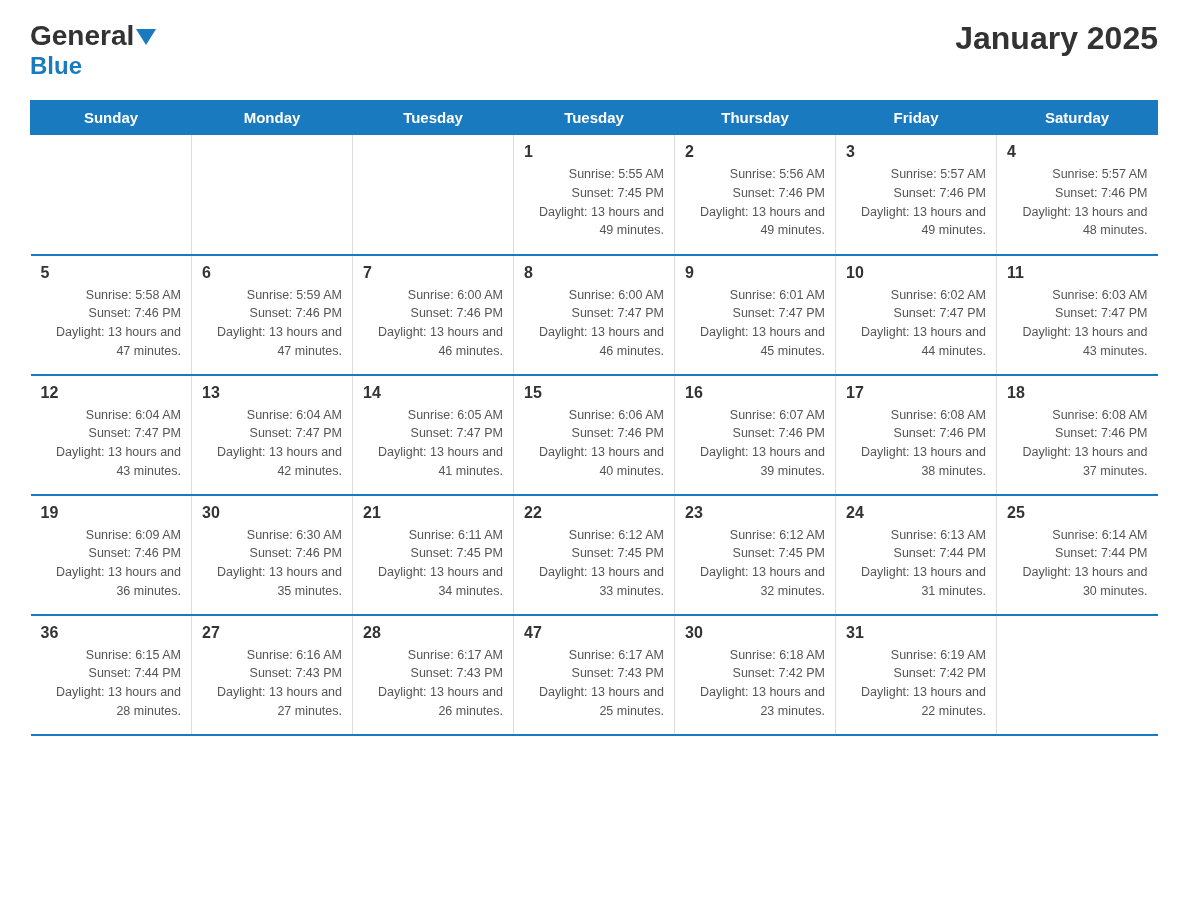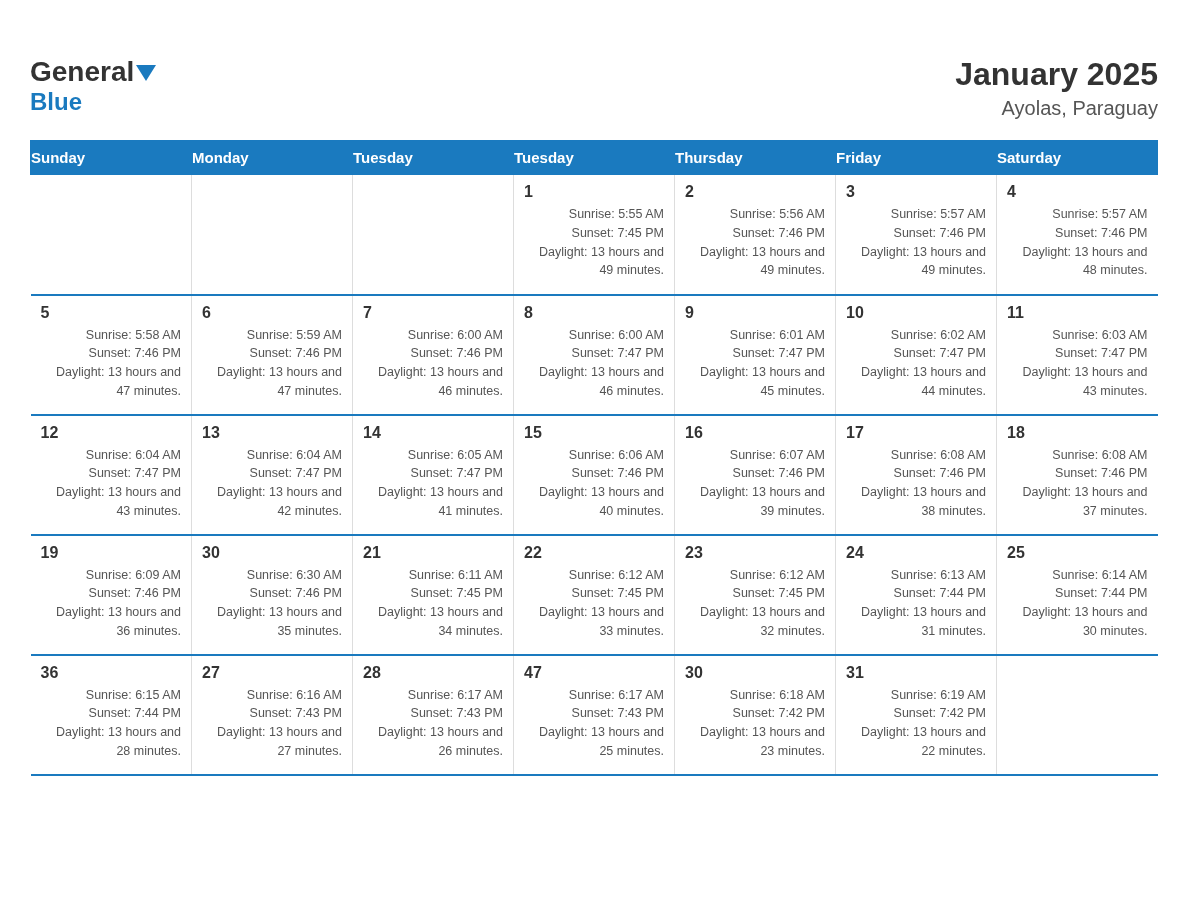--- a/index.html
+++ b/index.html
@@ -8,21 +8,20 @@
       background: #fff;
       width: 1188px;
       min-height: 918px;
       padding: 20px 30px;
     }
     .header {
       display: flex;
       justify-content: space-between;
       align-items: flex-start;
       margin-bottom: 20px;
-      margin-top: 36px;
     }
     .logo {
       display: flex;
       align-items: center;
     }
     .logo-text-general {
       font-size: 28px;
       font-weight: bold;
       color: #333;
     }
@@ -61,22 +60,22 @@
       border-collapse: collapse;
       table-layout: fixed;
     }
     thead tr {
       background-color: #1a7abf;
     }
     thead th {
       color: #fff;
       font-size: 15px;
       font-weight: bold;
-      padding: 8px 0;
-      text-align: left;
+      padding: 8px 6px;
+      text-align: center;
       border: 1px solid #1a7abf;
     }
     tbody tr {
       border-bottom: 2px solid #1a7abf;
     }
     tbody td {
       vertical-align: top;
       padding: 8px 10px;
       font-size: 12.5px;
       color: #333;
@@ -109,21 +108,20 @@
 
 <div class="header">
   <div class="logo">
     <span>
       <span class="logo-text-general">General</span><span class="logo-icon"></span><br>
       <span class="logo-text-blue">Blue</span>
     </span>
   </div>
   <div class="title-block">
     <div class="month-title">January 2025</div>
-    <div class="location-title">Ayolas, Paraguay</div>
   </div>
 </div>
 
 <table>
   <thead>
     <tr>
     <th>Sunday</th>
         <th>Monday</th>
         <th>Tuesday</th>
         <th>Tuesday</th>

